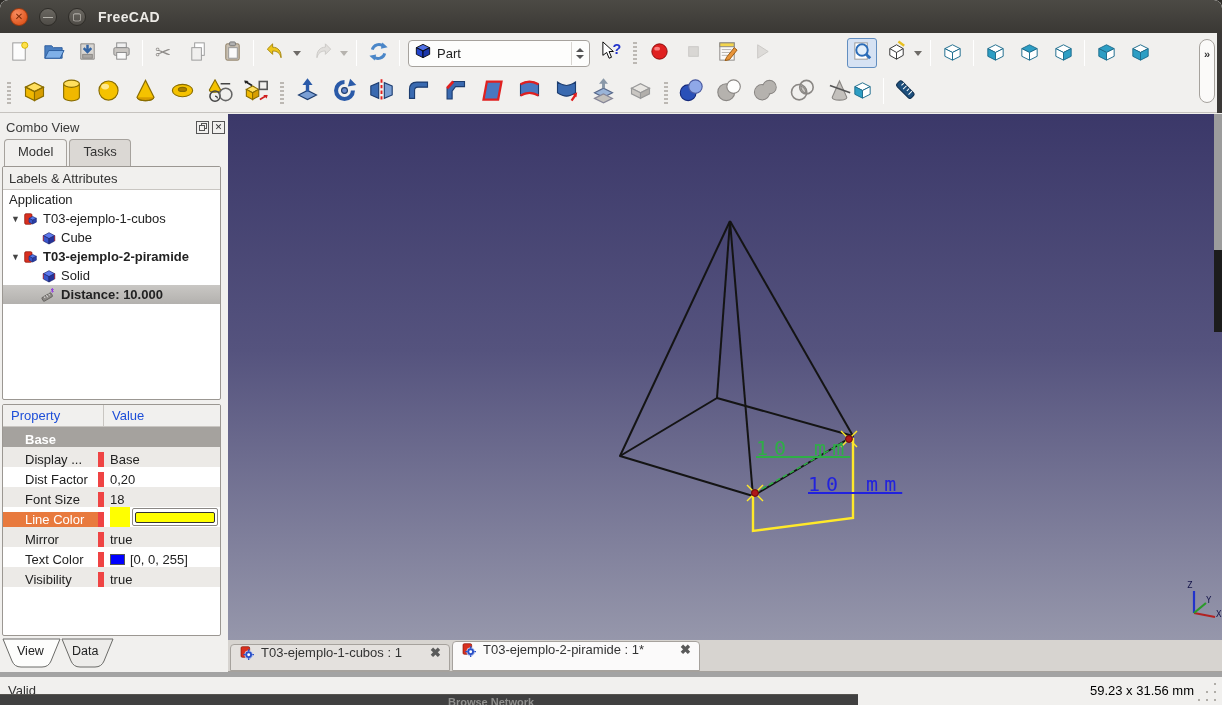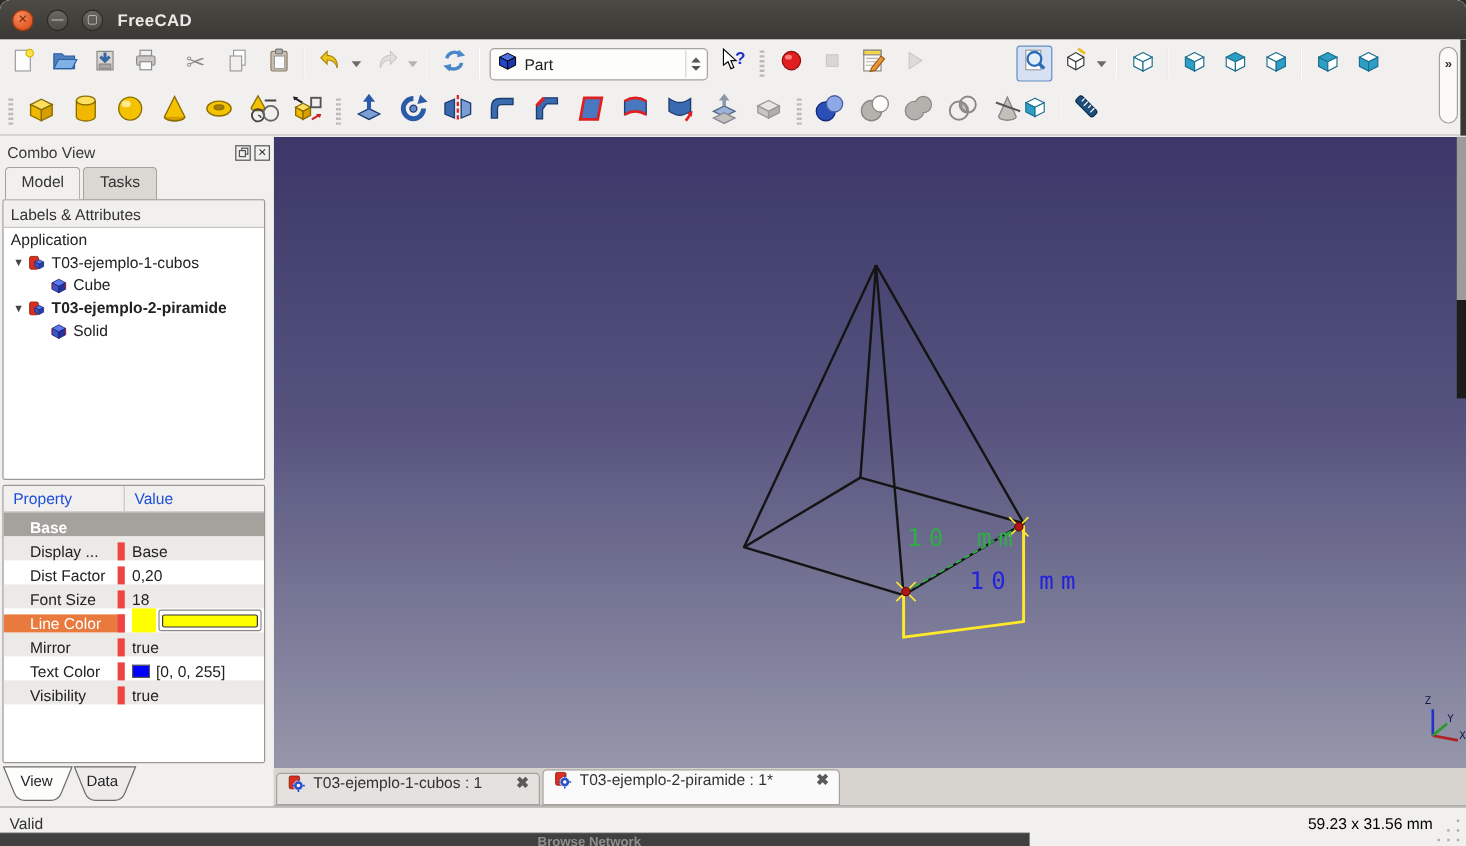--- a/index.html
+++ b/index.html
@@ -72,36 +72,36 @@
   .prow.sel .pc { background:#e87a3e; color:#fff; }
   .swatch { width:15px; height:11px; margin-right:5px; border:1px solid #555; flex:none; }
   .lc-block { width:20px; height:20px; background:#ffff00; flex:none; }
   .lc-editor { flex:1; height:18px; margin:1px 2px; background:#fff; border:1px solid #8a8784; border-radius:2px; display:flex; align-items:center; padding:2px; }
   .lc-editor .bar { flex:1; height:11px; background:#ffff00; border:1px solid #333; border-radius:2px; }
   .bottom-tabs { position:absolute; left:0px; top:524px; width:228px; height:34px; }
   .bt-label { position:absolute; top:6px; font-size:12.5px; color:#222; }
 
   
   .viewport { position:absolute; left:228px; top:114px; width:994px; height:526px; overflow:hidden; }
-  .vp-label { position:absolute; font-family:"DejaVu Sans Mono", monospace; font-size:20px; letter-spacing:6px; word-spacing:4px; }
+  .vp-label { position:absolute; font-family:"DejaVu Sans Mono", monospace; font-size:20px; letter-spacing:6px; word-spacing:4px;text-decoration:underline; }
   .vp-label.green { color:#2fae47; }
   .vp-label.blue { color:#2222dd; }
   .axis-label { position:absolute; font-size:9px; color:#15154a; font-family:"DejaVu Sans Mono", monospace; }
   .scroll-gray { position:absolute; left:1214px; top:114px; width:8px; height:136px; background:#9c9c9c; }
   .scroll-thumb { position:absolute; left:1214px; top:250px; width:8px; height:82px; background:#1c1c1c; }
 
   
   .doc-tabbar { position:absolute; left:228px; top:640px; width:994px; height:32px; background:#d7d4d0; border-bottom:1px solid #a6a29d; }
   .doc-tab { position:absolute; display:flex; align-items:flex-start; border:1px solid #a6a29d; border-radius:4px 4px 0 0; padding:0 8px; font-size:13px; color:#333; background:#e4e1de; }
   .doc-tab.active { background:#fbfafa; z-index:2; }
   .doc-tab svg { width:16px; height:16px; margin-right:6px; }
   .doc-close { margin-left:9px; font-size:13px; font-weight:bold; color:#5a5a5a; }
 
   
-  .statusbar { position:absolute; left:0; top:672px; width:100%; height:33px; background:#f1f0ee; border-top:1px solid #a3a3a3;padding-left:33px; }
+  .statusbar { position:absolute; left:0; top:672px; width:100%; height:33px; background:#f1f0ee; border-top:5px solid #a3a3a3;padding-left:33px; }
   .status-left { position:absolute; left:8px; top:6px; font-size:13px; color:#333; }
   .status-right { position:absolute; right:28px; top:6px; font-size:13px; color:#000000; }
   .grip { position:absolute; right:4px; bottom:4px; width:2px; height:2px; background:#b0ada8; box-shadow: -8px 8px 0 #b0ada8, 0 8px 0 #b0ada8, -16px 16px 0 #b0ada8, -8px 16px 0 #b0ada8, 0 16px 0 #b0ada8; transform:translate(-2px,-16px); }
 
   
   .bg-strip { position:absolute; left:0; top:694px; width:858px; height:11px; background:#404040; overflow:hidden; z-index:5; border-top:1px solid #55534f; }
   .bg-strip span { position:absolute; left:448px; top:1px; font-size:11px; font-weight:bold; color:#8f8f8d; }
 </style>
 </head>
 <body>
@@ -527,20 +527,33 @@
           <div class="tree-row">
             <span style="width:36px;flex:none;"></span>
             <span class="tree-ico"><svg viewBox="0 0 24 24">
                 <path d="M3.5 8.5 L12 4 L20.5 8.5 L12 13 Z" fill="#5c78ee" stroke="#16206a"></path>
                 <path d="M3.5 8.5 L12 13 V21 L3.5 16.5 Z" fill="#3a55cc" stroke="#16206a"></path>
                 <path d="M20.5 8.5 L12 13 V21 L20.5 16.5 Z" fill="#26339a" stroke="#16206a"></path>
                 <line x1="3.5" y1="8.5" x2="3.5" y2="16.5" stroke="#d02020"></line>
                 <line x1="20.5" y1="8.5" x2="20.5" y2="16.5" stroke="#d02020"></line>
               </svg></span>
             <span>Solid</span>
+          </div>
+          <div class="tree-row bold selected">
+            <span style="width:36px;flex:none;"></span>
+            <span class="tree-ico"><svg viewBox="0 0 24 24">
+                <g transform="rotate(-30 11 15)">
+                  <rect x="1.5" y="11" width="16" height="6.5" rx="1.5" fill="#8a8784" stroke="#55524e"></rect>
+                  <line x1="6" y1="11" x2="6" y2="14" stroke="#fff"></line>
+                  <line x1="10" y1="11" x2="10" y2="15" stroke="#fff"></line>
+                  <line x1="14" y1="11" x2="14" y2="14" stroke="#fff"></line>
+                </g>
+                <path d="M15 3 l4 4 M19 3 l-4 4 M17 1.5 v7" stroke="#8a2be2" stroke-width="1.3" fill="none"></path>
+              </svg></span>
+            <span>Distance: 10.000</span>
           </div>
         </div>
     </div>
     <div class="prop-box">
       <div class="prop-head">
         <div class="c1">Property</div>
         <div class="c2">Value</div>
       </div>
       <div id="prop-rows">
           <div class="prow group">

